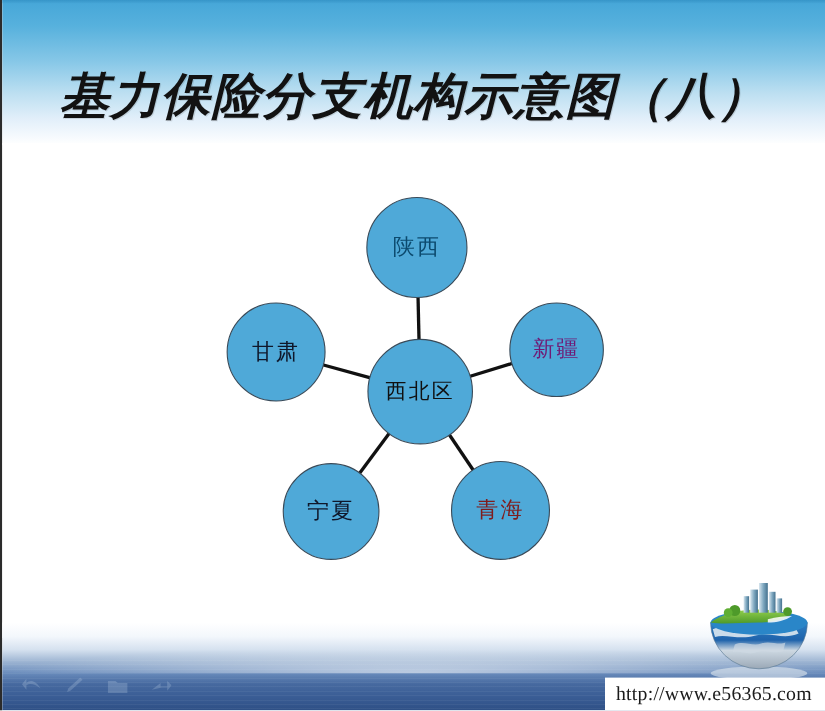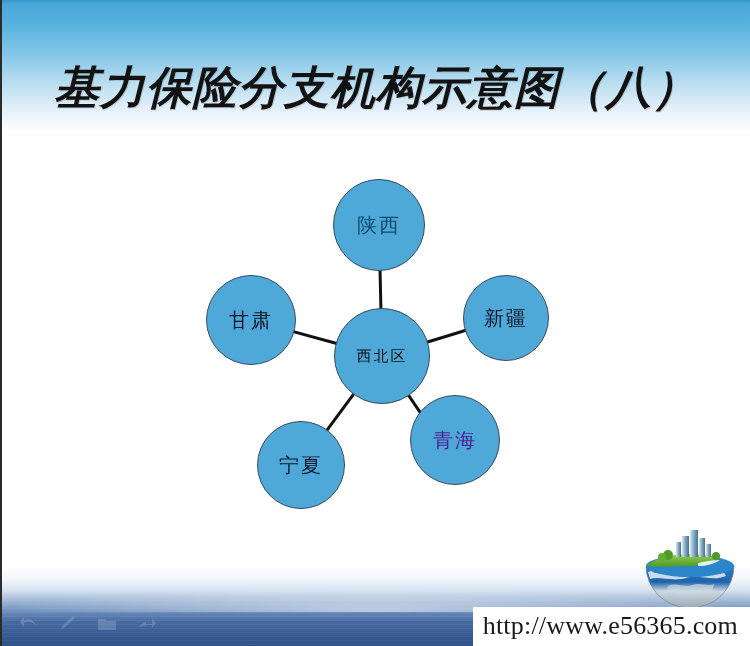--- a/index.html
+++ b/index.html
@@ -133,31 +133,31 @@
     box-sizing: border-box;
     display: flex;
     align-items: center;
     justify-content: center;
     font-family: "Liberation Serif", "DejaVu Serif", serif;
     font-size: 20px;
     letter-spacing: 2px;
     line-height: 1;
     white-space: nowrap;
   }
-  .node.center { font-size: 15px; }
+  .node.center { font-size: 19px; }
 
   
   .url-box {
     position: absolute;
     right: 0;
     bottom: 0;
     background: #ffffff;
     padding: 4px 12px 5px 10px;
     font-family: "Liberation Serif", "DejaVu Serif", serif;
-    font-size: 26px;
+    font-size: 18px;
     color: #1a1a1a;
     letter-spacing: .2px;
   }
 
   
   .globe {
     position: absolute;
     right: 8px;
     bottom: 26px;
     width: 104px;
@@ -213,30 +213,30 @@
       </g>
   </svg>
 
   <div id="node-layer">
       <div class="node center" style="left: 332px; top: 308px; width: 96px; height: 96px; background: rgb(79, 169, 216); border-color: rgb(58, 74, 88); color: rgb(16, 16, 16);">
         <span>西北区</span>
       </div>
       <div class="node" style="left: 331px; top: 179px; width: 92px; height: 92px; background: rgb(79, 169, 216); border-color: rgb(58, 74, 88); color: #0c4a6e;">
         <span>陕西</span>
       </div>
-      <div class="node" style="left: 461px; top: 275px; width: 86px; height: 86px; background: rgb(79, 169, 216); border-color: rgb(58, 74, 88); color: #0f172a;">
+      <div class="node" style="left: 461px; top: 275px; width: 86px; height: 86px; background: rgb(79, 169, 216); border-color: rgb(58, 74, 88); color: #701a75;">
         <span>新疆</span>
       </div>
       <div class="node" style="left: 204px; top: 275px; width: 90px; height: 90px; background: rgb(79, 169, 216); border-color: rgb(58, 74, 88); color: #0f172a;">
         <span>甘肃</span>
       </div>
       <div class="node" style="left: 255px; top: 421px; width: 88px; height: 88px; background: rgb(79, 169, 216); border-color: rgb(58, 74, 88); color: #0f172a;">
         <span>宁夏</span>
       </div>
-      <div class="node" style="left: 408px; top: 395px; width: 90px; height: 90px; background: rgb(79, 169, 216); border-color: rgb(58, 74, 88); color: #4c1d95;">
+      <div class="node" style="left: 408px; top: 419px; width: 90px; height: 90px; background: rgb(79, 169, 216); border-color: rgb(58, 74, 88); color: #7f1d1d;">
         <span>青海</span>
       </div>
     </div>
 
   <svg class="globe" viewBox="0 0 104 96">
     <defs>
       <linearGradient id="gWater" x1="0" y1="0" x2="0" y2="1">
         <stop offset="0%" stop-color="#2e7fc4"></stop>
         <stop offset="38%" stop-color="#1f63ab"></stop>
         <stop offset="60%" stop-color="#cdd8e2"></stop>

